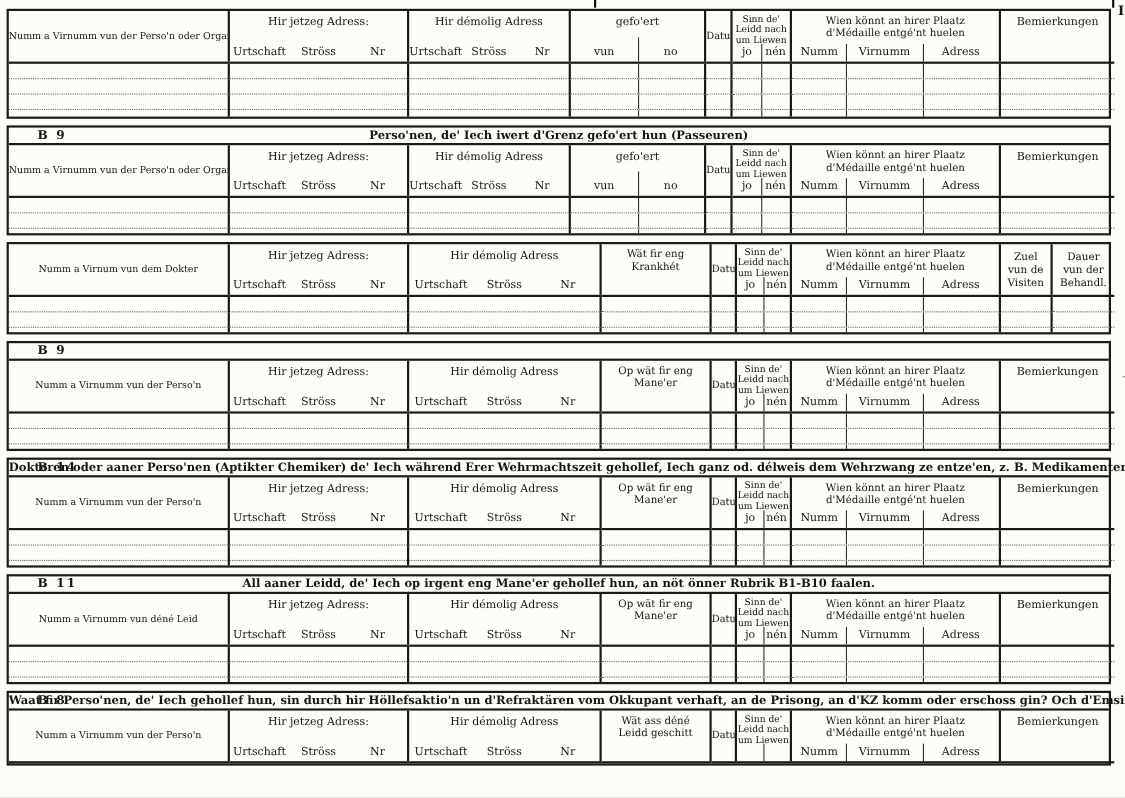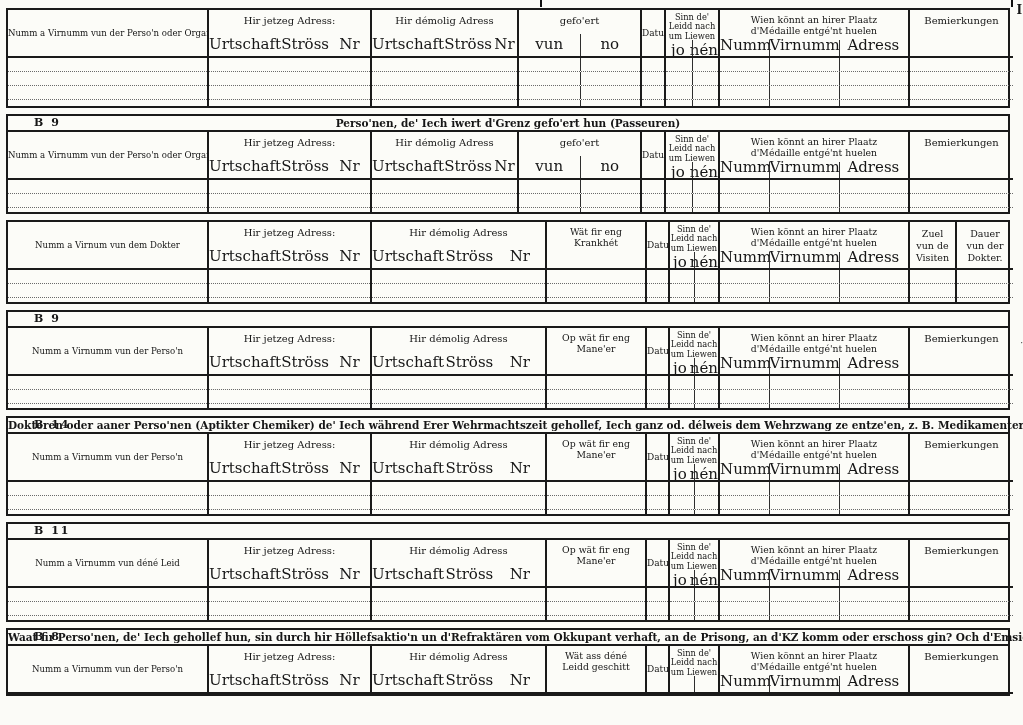--- a/index.html
+++ b/index.html
@@ -23,21 +23,21 @@
   .hcell{position:relative;height:46px;display:flex;flex-direction:column;
          justify-content:space-between;font-size:10px;text-align:center;overflow:hidden;}
   .hcell.vcenter{justify-content:center;}
   .glabel{padding-top:5px;}
   .namelbl{font-size:8.6px;white-space:nowrap;}
   .mid-lbl{font-size:9.3px;line-height:1.15;padding:5px 4px 0;}
   .datum-lbl{font-size:9px;}
   .sinn-lbl{font-size:8.3px;line-height:1.12;padding-top:3px;}
   .med-lbl{font-size:9.3px;line-height:1.2;padding:4px 12px 0;}
   .right-lbl{font-size:9.5px;line-height:1.25;padding:2px 3px 0;}
-  .subrow{display:flex;padding-bottom:3px;font-size:15px;}
+  .subrow{display:flex;padding-bottom:3px;font-size:10px;}
   .subrow span{flex:1;}
   .med-sub span{flex:none;}
   .vl{position:absolute;bottom:0;border-left:1px solid #2e2e2e;width:0;}
   .vl.full{top:0;}
   tr.body td{height:13px;border-bottom:1px dotted #6a6a6a;position:relative;}
   tr.spacer td{height:4px;position:relative;}
   tr.spacer3 td{height:6px;position:relative;}
 </style>
 </head>
 <body>
@@ -413,21 +413,21 @@
         <i class="vl" style="left:63.2%;top:30px"></i>
       </div>
               </td>
               <td>
         <div class="hcell vcenter">
         <div class="right-lbl">Zuel vun de Visiten</div>
                 </div>
               </td>
               <td>
         <div class="hcell vcenter">
-        <div class="right-lbl">Dauer vun der Dokter.</div>
+        <div class="right-lbl">Dauer vun der Behandl.</div>
                 </div>
               </td>
             </tr>
             <tr class="body">
               <td></td>
               <td></td>
               <td></td>
               <td></td>
               <td></td>
               <td>
@@ -728,20 +728,21 @@
                 <i class="vl full" style="left:63.2%"></i>
               </td>
               <td></td>
             </tr>
           </tbody>
         </table>
       </div>
       <div class="section">
     <div class="title-row">
       <span class="sec-id">B 11</span>
+      <span class="sec-title">All aaner Leidd, de' Iech op irgent eng Mane'er gehollef hun, an nöt önner Rubrik B1-B10 faalen.</span>
     </div>
     <table class="grid">
           <colgroup>
             <col style="width:200px">
             <col style="width:163px">
             <col style="width:175px">
             <col style="width:100px">
             <col style="width:23px">
             <col style="width:50px">
             <col style="width:190px">

